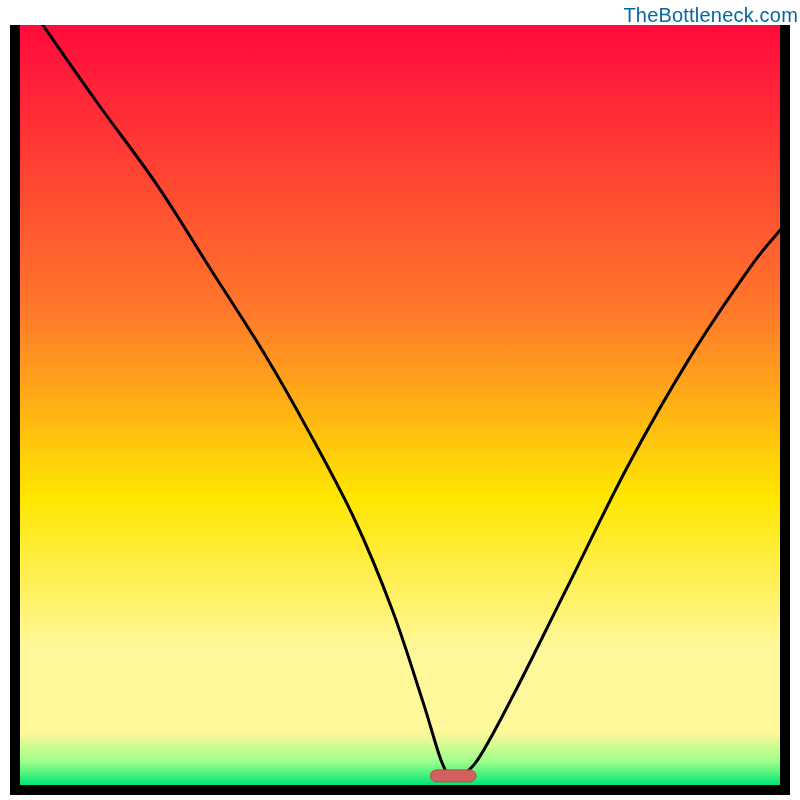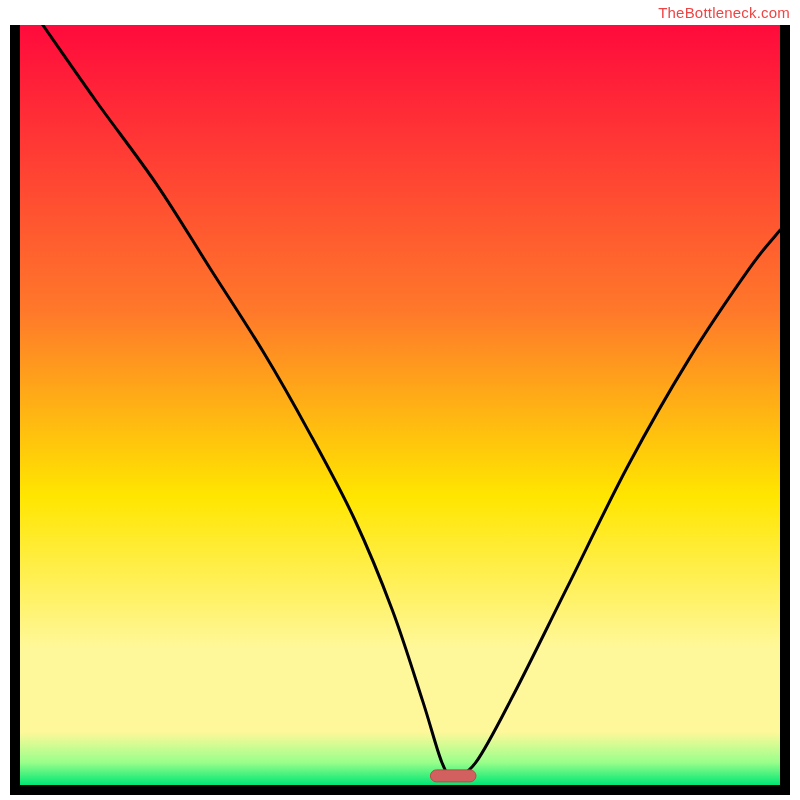--- a/index.html
+++ b/index.html
@@ -11,23 +11,23 @@
     font-family: Arial, Helvetica, sans-serif;
   }
   .container {
     position: relative;
     width: 800px;
     height: 800px;
   }
   .watermark {
     position: absolute;
     top: 4px;
-    right: 10px;
-    color: #ef4444;
-    font-size: 15px;
+    right: 2px;
+    color: #0369a1;
+    font-size: 20px;
     font-weight: 500;
     z-index: 10;
     letter-spacing: 0.2px;
   }
   svg.plot {
     position: absolute;
     top: 25px;
     left: 10px;
     width: 780px;
     height: 770px;

